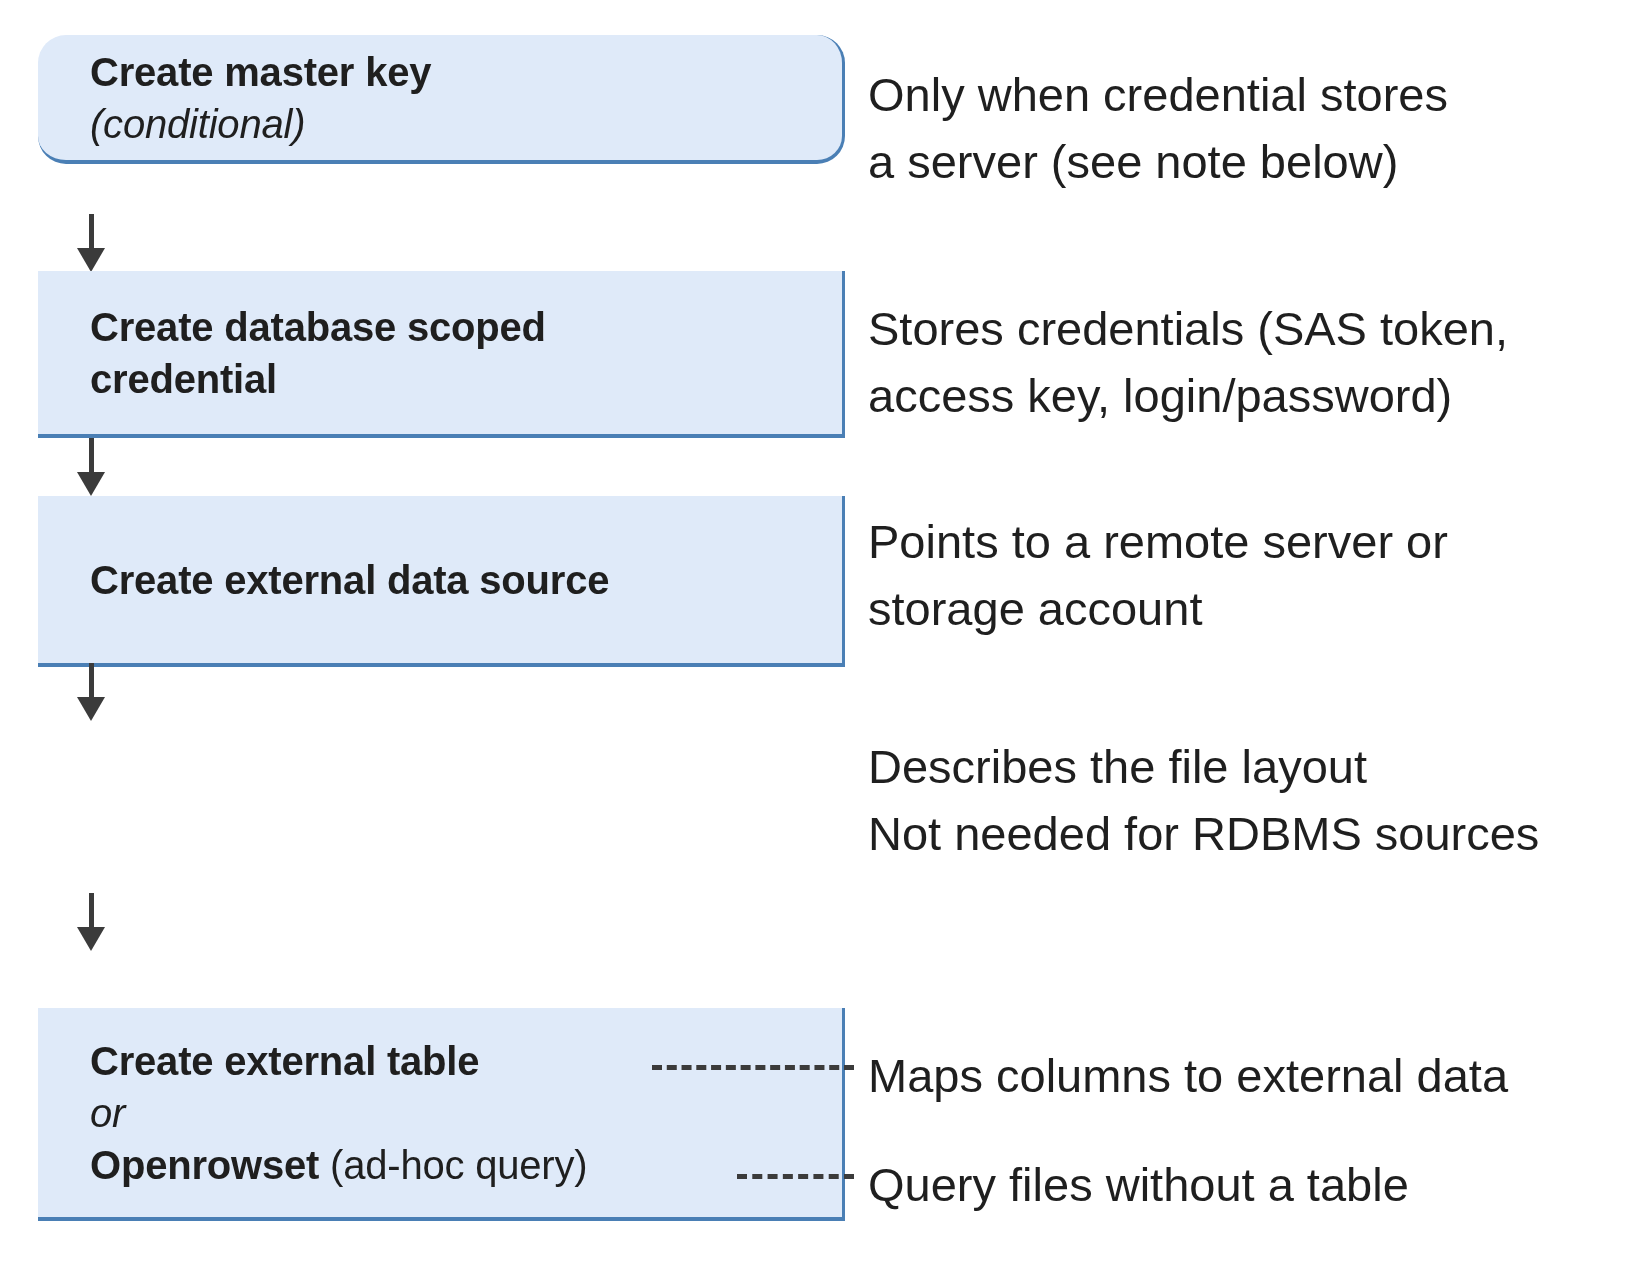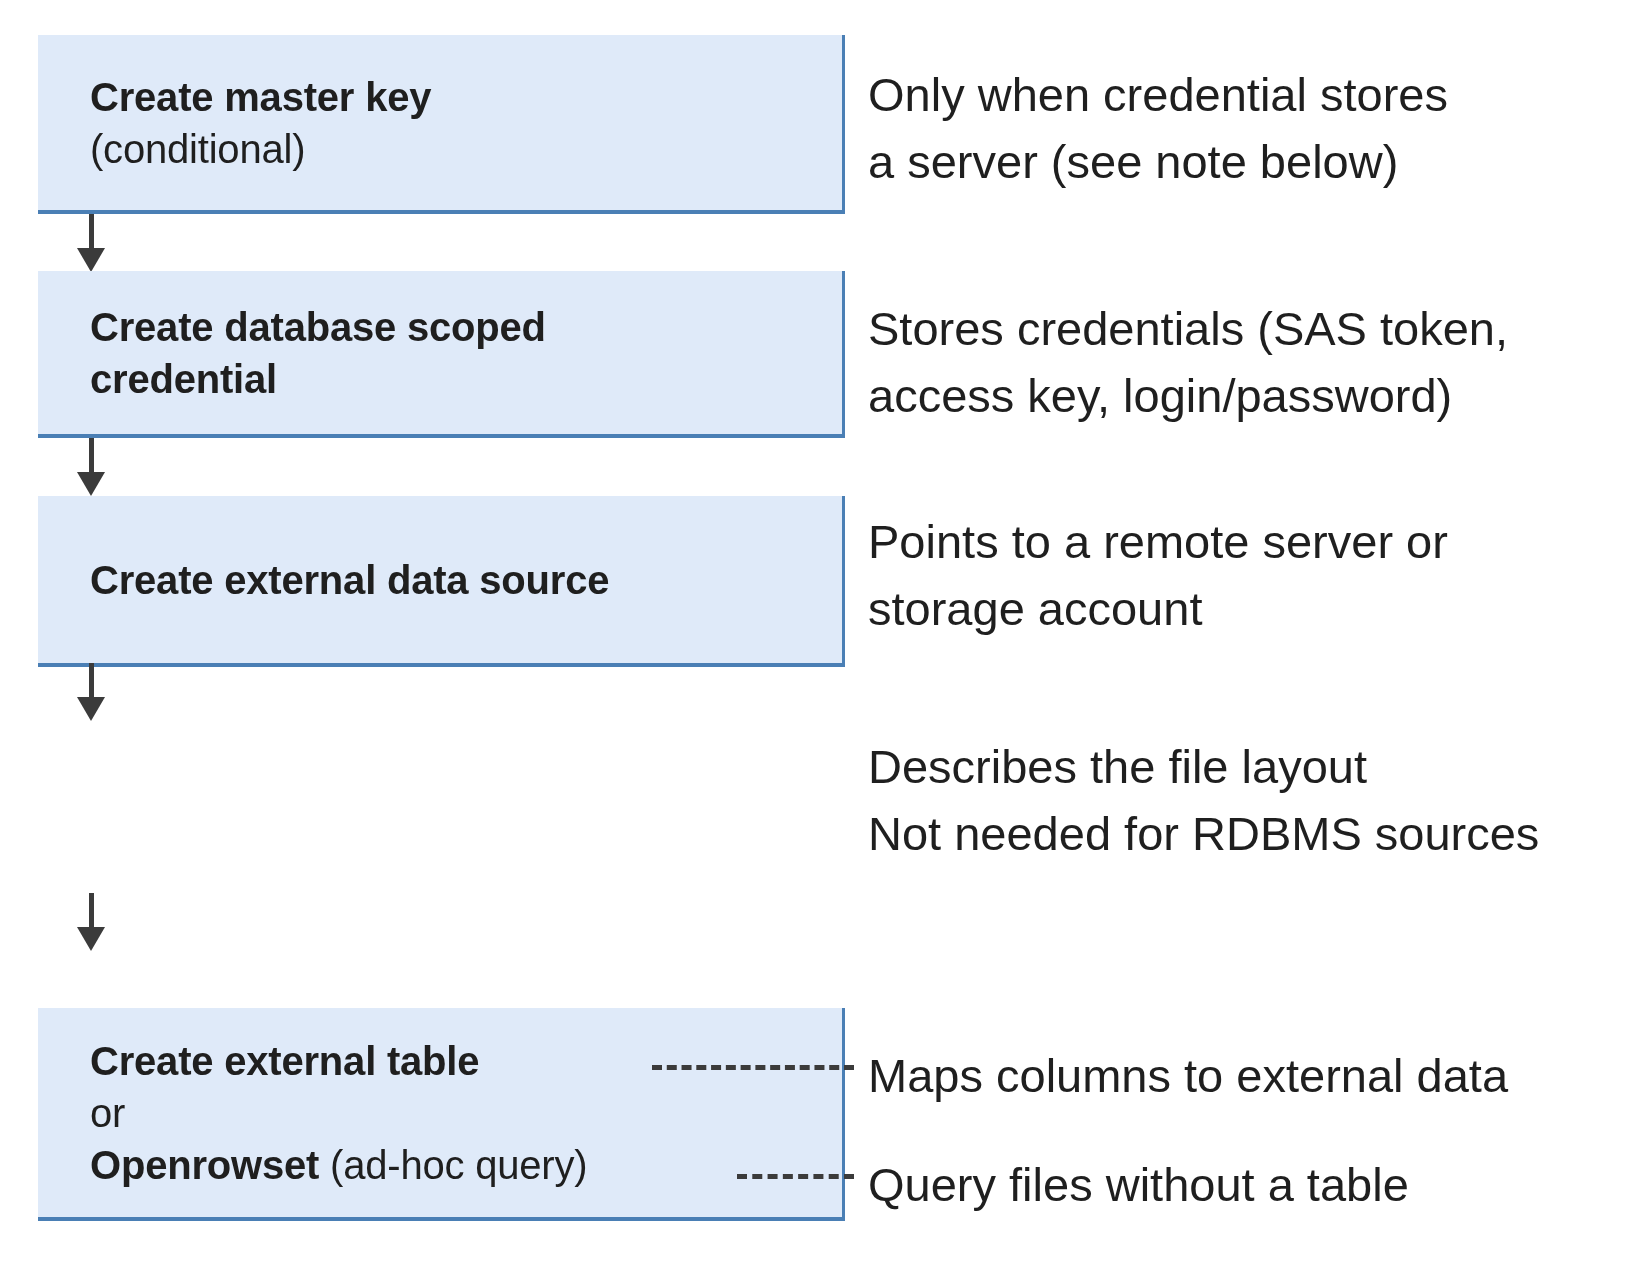--- a/index.html
+++ b/index.html
@@ -38,21 +38,21 @@
     padding-right: 10px;
   }
   .box-line {
     color: #1f1f1f;
     font-size: 40px;
     line-height: 1.30;
     white-space: nowrap;
     letter-spacing: -0.2px;
   }
   .box-line.bold { font-weight: bold; }
-  .box-line.reg  { font-weight: normal; }
+  .box-line.reg  { font-weight: normal; font-style: italic; }
 
   .box-line .bold-part   { font-weight: bold; }
   .box-line .normal-part { font-weight: normal; }
 
   
   .arrow {
     position: absolute;
     left: 86px;
     width: 11px;
   }
@@ -90,21 +90,21 @@
     position: absolute;
     height: 0;
     border-top: 5px dashed #3b3b3b;
   }
 </style>
 </head>
 <body>
 
 <div id="canvas">
 
-  <div class="flow-box" style="top:35px; height:179px;">
+  <div class="flow-box" style="top:35px; height:129px;border-radius:28px;">
     <div class="lines">
       <div class="box-line bold">Create master key</div>
       <div class="box-line reg">(conditional)</div>
     </div>
   </div>
 
   <div class="arrow" style="top:214px; height:58px;">
     <div class="shaft" style="height:36px;"></div>
     <div class="head" style="top:34px;"></div>
   </div>

